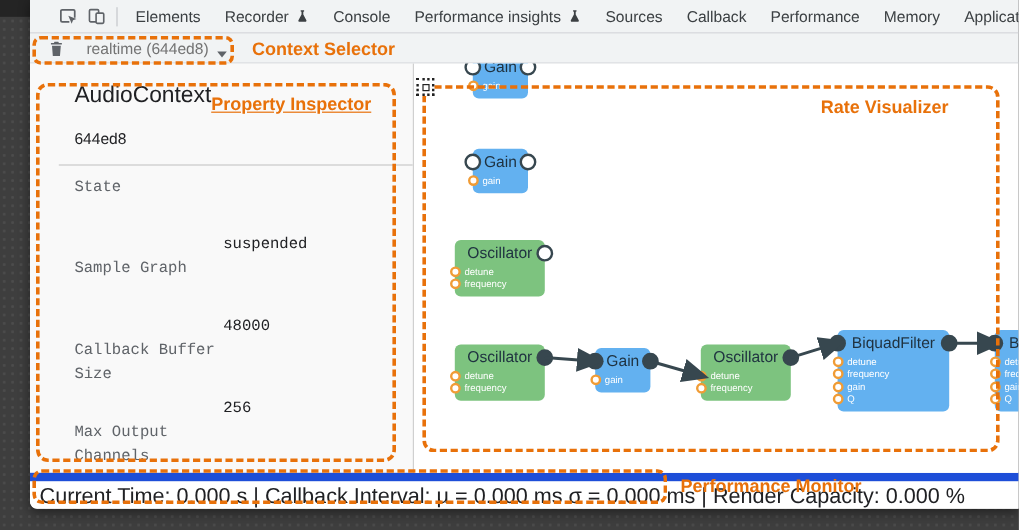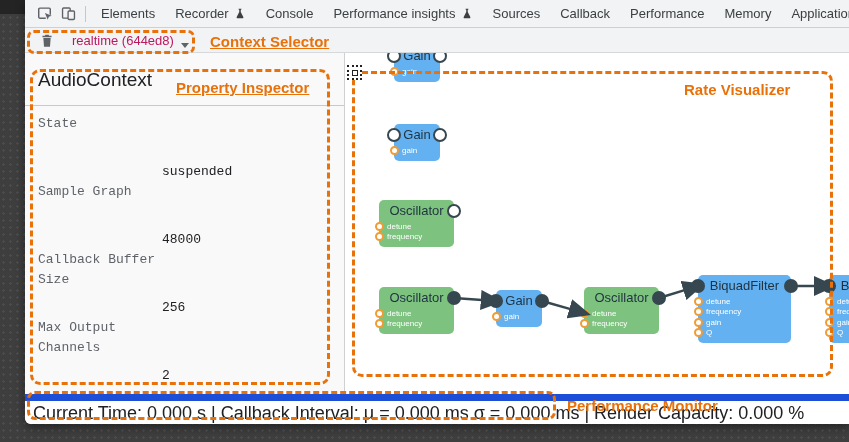--- a/index.html
+++ b/index.html
@@ -15,37 +15,37 @@
   
   .devtools {
     position:absolute; left:25px; top:0; width:824px; height:424px;
     background:#fff; display:flex; flex-direction:column;
     border-bottom-left-radius:6px; box-shadow:0 3px 10px rgba(0,0,0,.45);
     overflow:hidden;
   }
   .tabbar {
     flex:0 0 28px; background:#f1f3f4; border-bottom:1px solid #cdd0d4;
     display:flex; align-items:center; white-space:nowrap; overflow:hidden;
-    padding-left:7px;
+    padding-left:19px;
   }
   .icon-btn { width:24px; height:22px; display:flex; align-items:center; justify-content:center; flex:0 0 auto; }
   .tab-sep { width:1px; height:16px; background:#c4c7cb; margin:0 5px; flex:0 0 auto; }
   .tab { display:flex; align-items:center; padding:0 10px; height:27px; font-size:13px; color:#3c4043; flex:0 0 auto; }
   .tab .flask { margin-left:5px; }
 
   .ctxbar {
     flex:0 0 25px; background:#f1f3f4; border-bottom:1px solid #d6d9dc;
     display:flex; align-items:center; padding-left:10px;
   }
-  .ctx-select { display:flex; align-items:flex-end; margin-left:13px; font-size:13px; color:#be185d; }
+  .ctx-select { display:flex; align-items:flex-end; margin-left:13px; font-size:13px; color:#737373; }
   .caret { width:0; height:0; border-left:4px solid transparent; border-right:4px solid transparent; border-top:5px solid #5f6368; margin-left:7px; }
 
   .main { flex:1 1 auto; display:flex; min-height:0; }
 
-  .inspector { flex:0 0 320px; background:#f9f9f9; border-right:1px solid #d0d0d0; overflow:hidden; }
+  .inspector { flex:0 0 320px; background:#f9f9f9; border-right:1px solid #d0d0d0; overflow:hidden;padding-left:24px; }
   .inspector h1 { font-size:19px; font-weight:400; color:#202124; margin:16px 0 0 13px; }
   .ctx-id { font-size:13px; color:#202124; margin:17px 0 0 13px; }
   .divider { border:none; border-top:1px solid #c9c9c9; margin-top:14px; }
   .props { margin-top:8px; }
   .prop { display:flex; font-size:13px; line-height:20px; padding-left:13px;font-family:Liberation Mono, monospace; }
   .prop .lbl { width:124px; color:#5f6368; flex:0 0 auto; }
   .prop .val { color:#202124;margin-top:48px; }
 
   .graph { flex:1 1 auto; position:relative; overflow:hidden; background:#fff; }
 
@@ -143,20 +143,21 @@
       </div>
       <div class="ctx-select">
         <span>realtime (644ed8)</span>
         <span class="caret"></span>
       </div>
     </div>
 
     <div class="main">
       <div class="inspector">
         <h1>AudioContext</h1>
+        <div class="ctx-id">644ed8</div>
         <hr class="divider">
         <div class="props">
             <div class="prop">
               <span class="lbl">State</span>
               <span class="val">suspended</span>
             </div>
             <div class="prop">
               <span class="lbl">Sample Graph</span>
               <span class="val">48000</span>
             </div>
@@ -291,21 +292,21 @@
           </svg>
       </div>
     </div>
 
     <div class="perfbar">
       <span>Current Time: 0.000 s | Callback Interval: μ = 0.000 ms σ = 0.000 ms | Render Capacity: 0.000 %</span>
     </div>
   </div>
 
   <div class="annot-box" style="left:27px; top:30px; width:168px; height:24px; border-radius:7px;"></div>
-  <div class="annot-label" style="left:210px; top:33px;text-decoration:underline;">Context Selector</div>
+  <div class="annot-label" style="left:210px; top:33px;">Context Selector</div>
 
   <div class="annot-box" style="left:30px; top:69px; width:300px; height:316px;"></div>
   <div class="annot-label" style="left:176px; top:79px;text-decoration:underline;">Property Inspector</div>
 
   <div class="annot-box" style="left:352px; top:71px; width:481px; height:306px;"></div>
   <div class="annot-label" style="left:684px; top:81px;">Rate Visualizer</div>
 
   <div class="annot-box" style="left:27px; top:391px; width:529px; height:29px; border-radius:8px;"></div>
   <div class="annot-label" style="left:567px; top:397px;">Performance Monitor</div>
 

